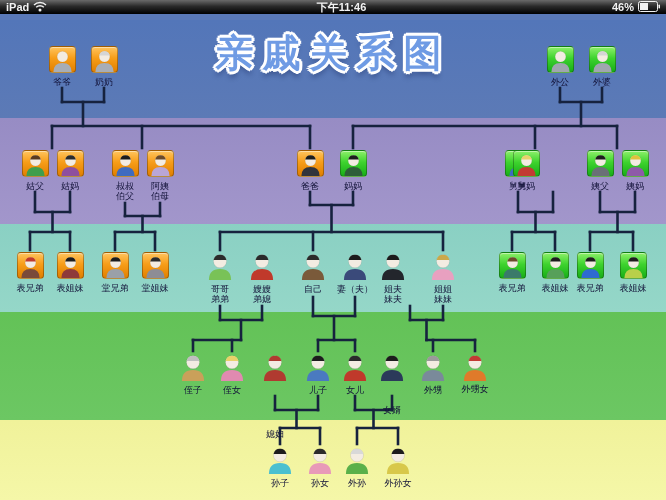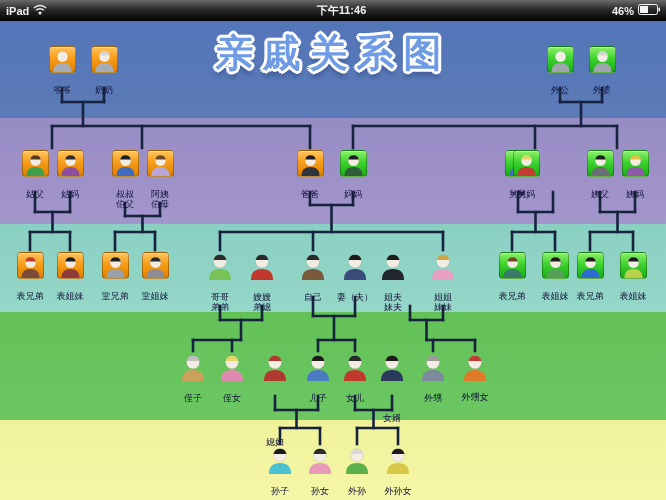--- a/index.html
+++ b/index.html
@@ -1,20 +1,20 @@
 <!DOCTYPE html>
 <html><head>
 <meta charset="utf-8">
 <style>
   html,body{margin:0;padding:0;}
   body{font-family:"Liberation Sans","DejaVu Sans",sans-serif;}
   #screen{position:relative;width:666px;height:500px;overflow:hidden;background:#5a79b8;}
 
   
-  #statusbar{position:absolute;left:0;top:0;width:666px;height:21px;
+  #statusbar{position:absolute;left:0;top:0;width:666px;height:14px;
     background:linear-gradient(180deg,#6a6a6a 0%,#2a2a2a 45%,#000 100%);
     color:#f2f2f2;font-size:11px;font-weight:bold;
     display:flex;align-items:center;justify-content:space-between;
     padding:0 6px;box-sizing:border-box;z-index:50;}
   .sb-group{display:flex;align-items:center;gap:4px;}
   #sb-time{position:absolute;left:0;right:0;text-align:center;padding-left:17px;}
 
   
   .band{position:absolute;left:0;width:666px;}
   #band-blue  {top:20px;height:98px;background:linear-gradient(180deg,#5376b9,#5c7ab6);}
@@ -36,21 +36,21 @@
 
   
   #tree{position:absolute;left:0;top:0;width:666px;height:500px;z-index:20;}
   .node{position:absolute;width:72px;display:flex;flex-direction:column;align-items:center;}
   .tile{display:flex;align-items:flex-end;justify-content:center;}
   .tile.boxed{width:25px;height:25px;border-radius:4px;border:1px solid rgba(0,0,0,.28);
     box-shadow:inset 0 1px 0 rgba(255,255,255,.45);overflow:hidden;}
   .tile.orange{background:linear-gradient(180deg,#ffc45e 0%,#f79d18 45%,#e07f00 100%);}
   .tile.green {background:linear-gradient(180deg,#8df06a 0%,#3ed32e 45%,#17ad17 100%);}
   .tile.plain{width:28px;height:28px;}
-  .nlabel{margin-top:12px;font-size:9px;line-height:10px;color:#121238;text-align:center;
+  .nlabel{margin-top:4px;font-size:9px;line-height:10px;color:#121238;text-align:center;
     white-space:nowrap;}
 </style>
 </head>
 <body>
 
 <div id="screen">
 
   <div id="statusbar">
     <div class="sb-group">
       <span>iPad</span>

